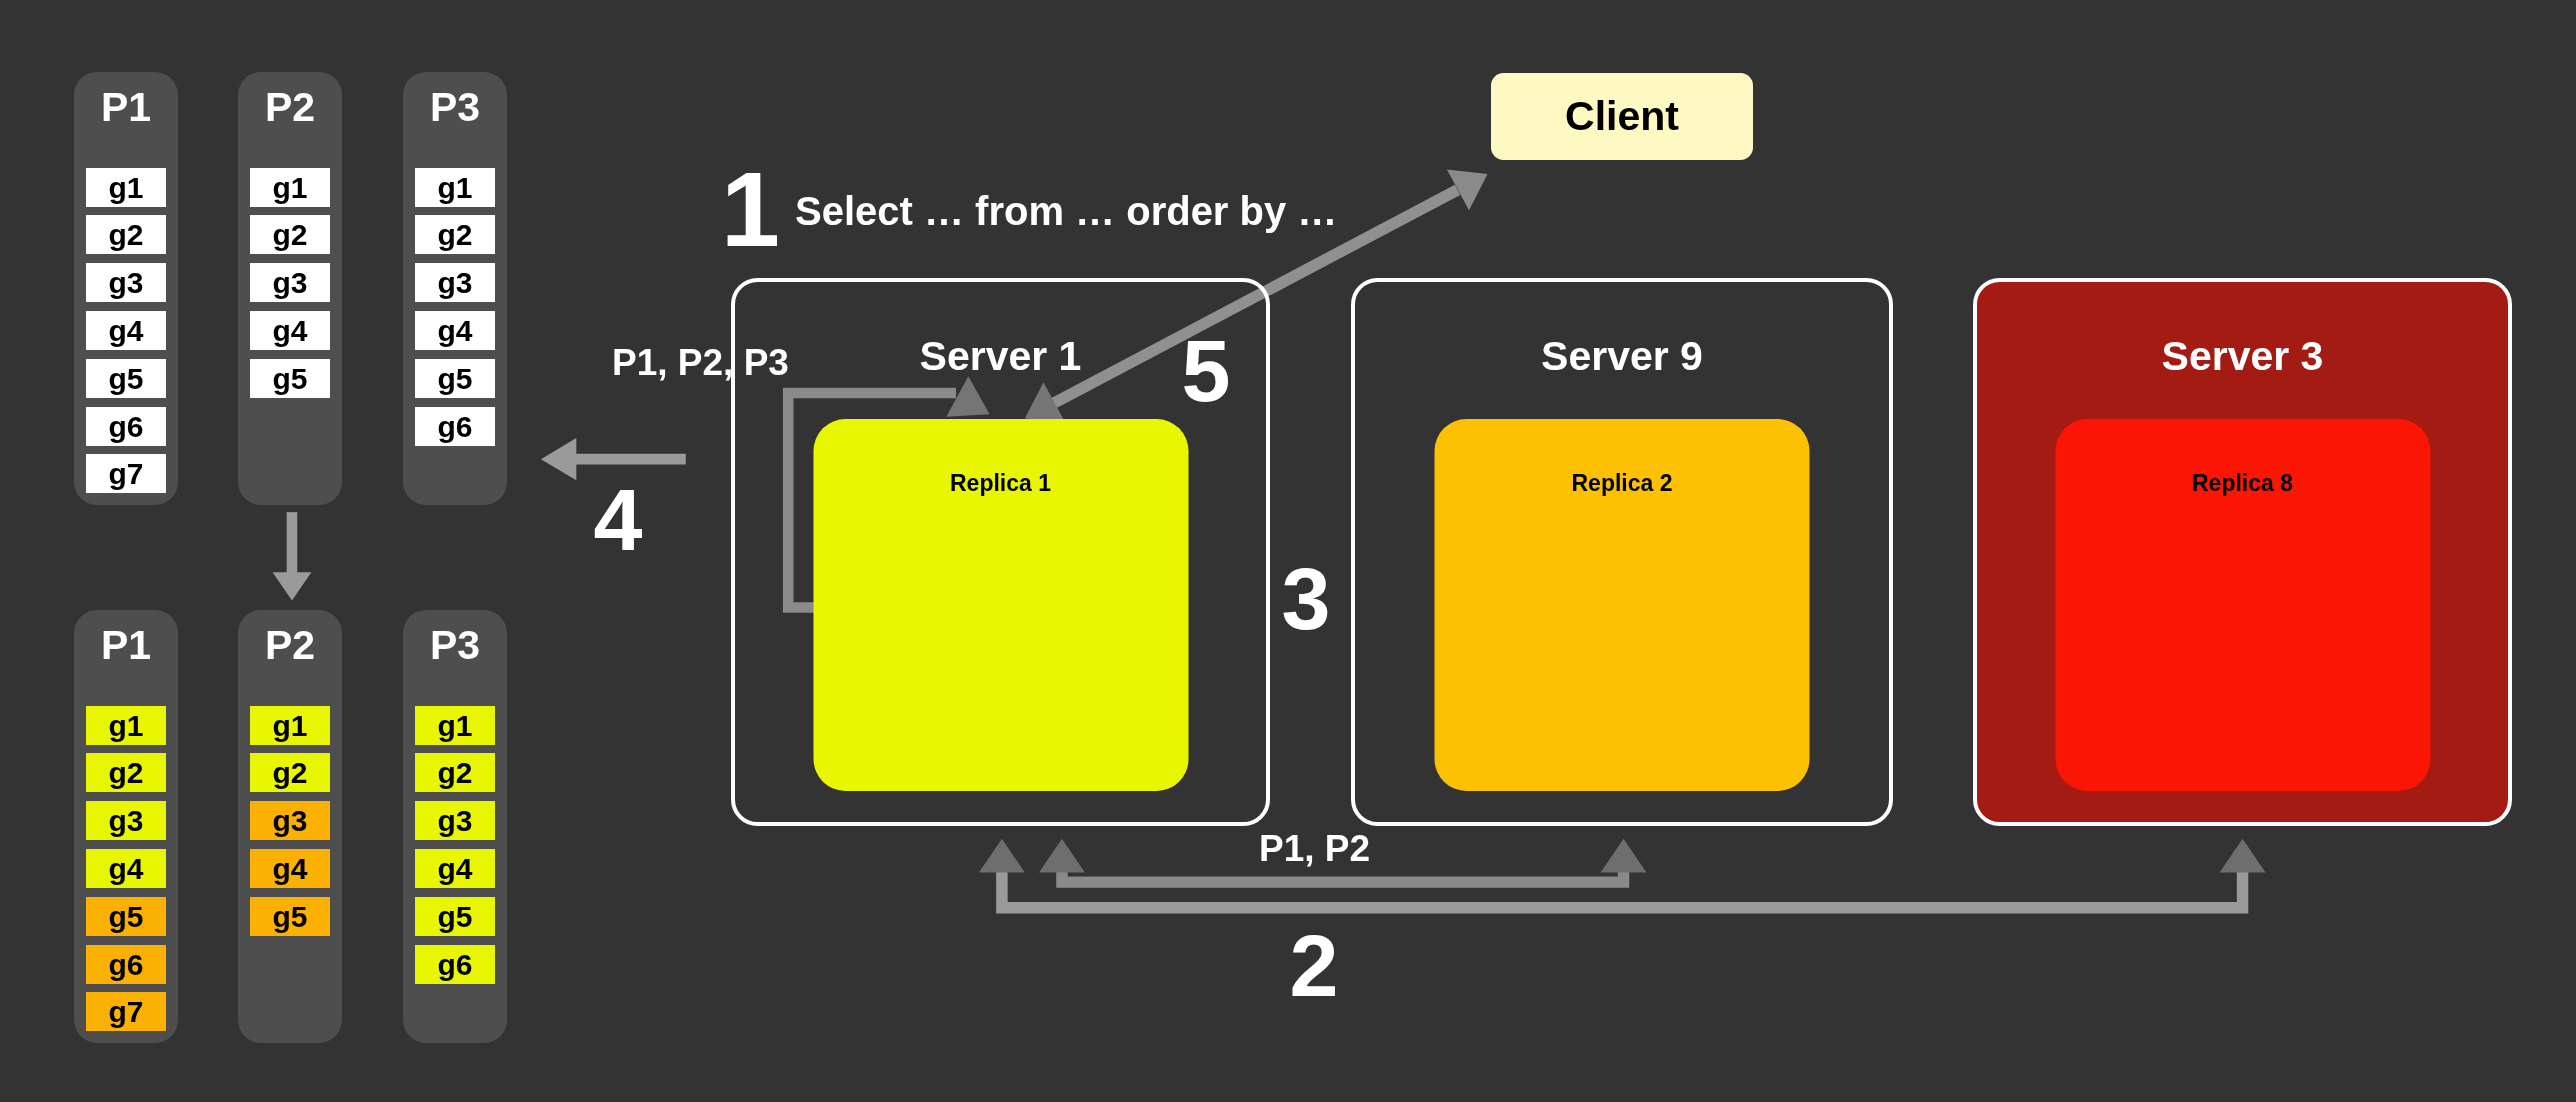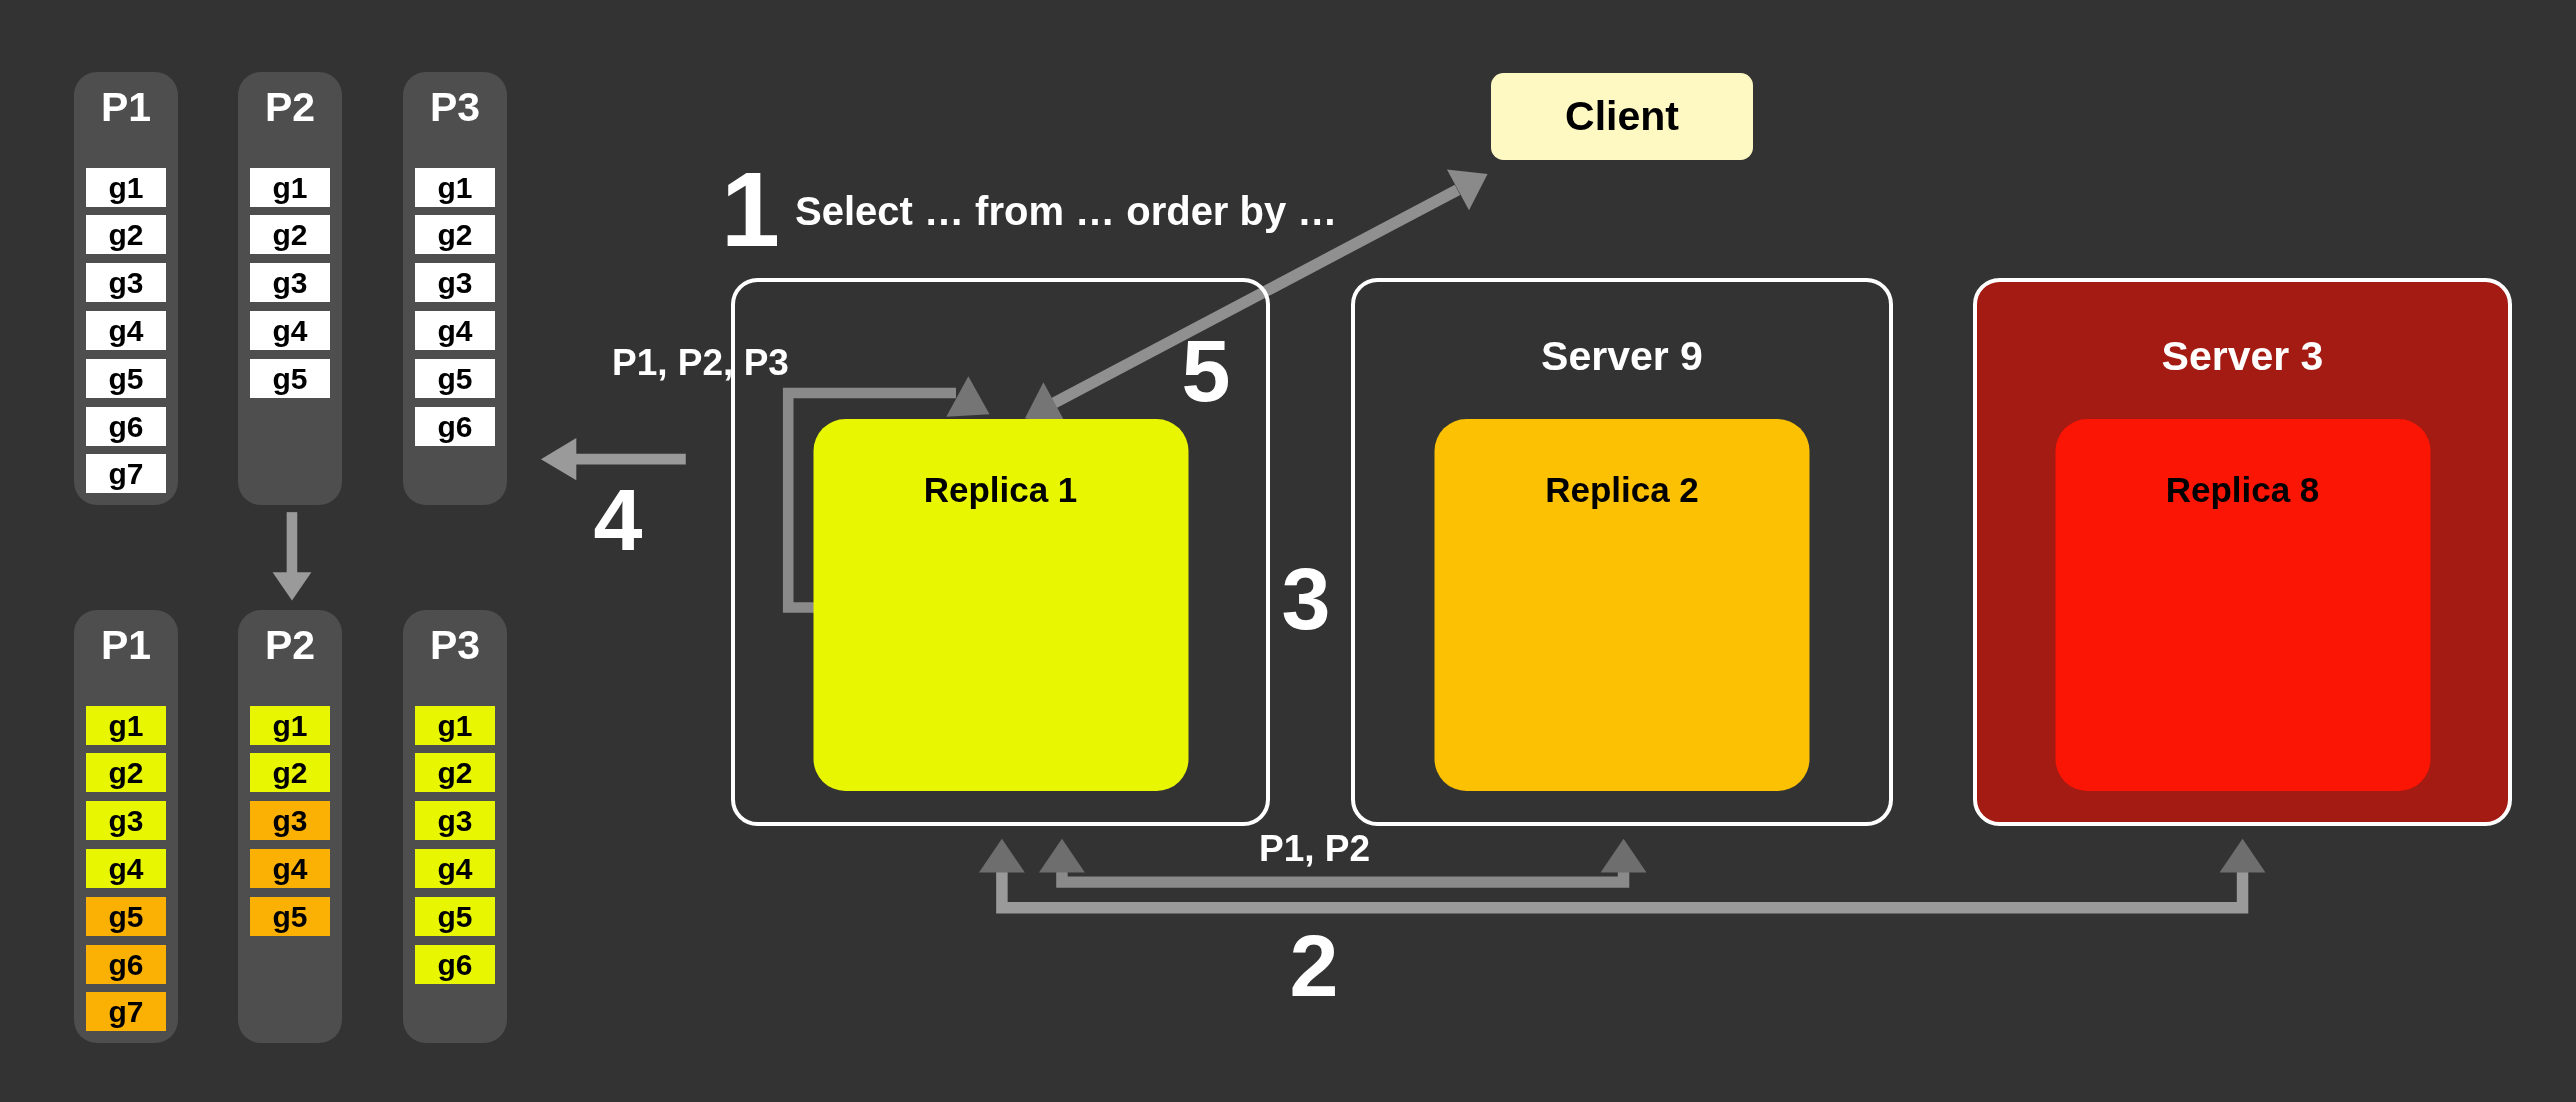--- a/index.html
+++ b/index.html
@@ -18,21 +18,21 @@
   #client{left:1491px;top:73px;width:262px;height:87px;border-radius:12.4px;
           text-align:center;font-size:41px;line-height:87px;color:#000;}
   
   .server{position:absolute;top:278px;height:548px;border:4.4px solid #fff;border-radius:26.5px;box-sizing:border-box;}
   #server1{left:731px;width:539px;}
   #server2{left:1351px;width:542px;}
   #server3{left:1973px;width:539px;}
   .server-title{position:absolute;top:51px;left:0;width:100%;text-align:center;font-size:41px;color:#fff;}
   .replica{position:absolute;top:137px;left:50%;transform:translateX(-50%);
            width:375px;height:372px;border-radius:32px;}
-  .replica-label{margin-top:51px;text-align:center;font-size:35px;color:#000;}
+  .replica-label{margin-top:51px;text-align:center;font-size:23px;color:#000;}
   
   .bignum{position:absolute;color:#fff;text-align:center;font-size:88px;line-height:92px;}
   .smalllabel{position:absolute;color:#fff;text-align:center;font-size:37px;line-height:41px;white-space:nowrap;}
   #num1{left:702px;top:152px;width:97px;font-size:106px;line-height:115px;}
   #query{left:795px;top:187px;font-size:40px;line-height:48px;text-align:left;}
   #num5{left:1160px;top:325px;width:92px;}
   #num3{left:1260px;top:553px;width:92px;}
   #num4{left:572px;top:474px;width:92px;}
   #num2{left:1224px;top:920px;width:180px;}
   #fanout{left:568px;top:342px;width:265px;}
@@ -149,20 +149,21 @@
       <polygon points="1134,950 1108,988 1160,988" fill="#6E6E6E"></polygon>
       <polygon points="2539,950 2513,988 2565,988" fill="#6E6E6E"></polygon>
     </g>
   </svg>
 
   <div id="client" class="abs" style="background: #fef9c3;">
     <span>Client</span>
   </div>
 
   <div id="server1" class="server">
+    <div class="server-title">Server 1</div>
     <div class="replica" style="background: rgb(233, 246, 2);">
       <div class="replica-label">Replica 1</div>
     </div>
   </div>
   <div id="server2" class="server">
     <div class="server-title">Server 9</div>
     <div class="replica" style="background: rgb(252, 193, 2);">
       <div class="replica-label">Replica 2</div>
     </div>
   </div>

